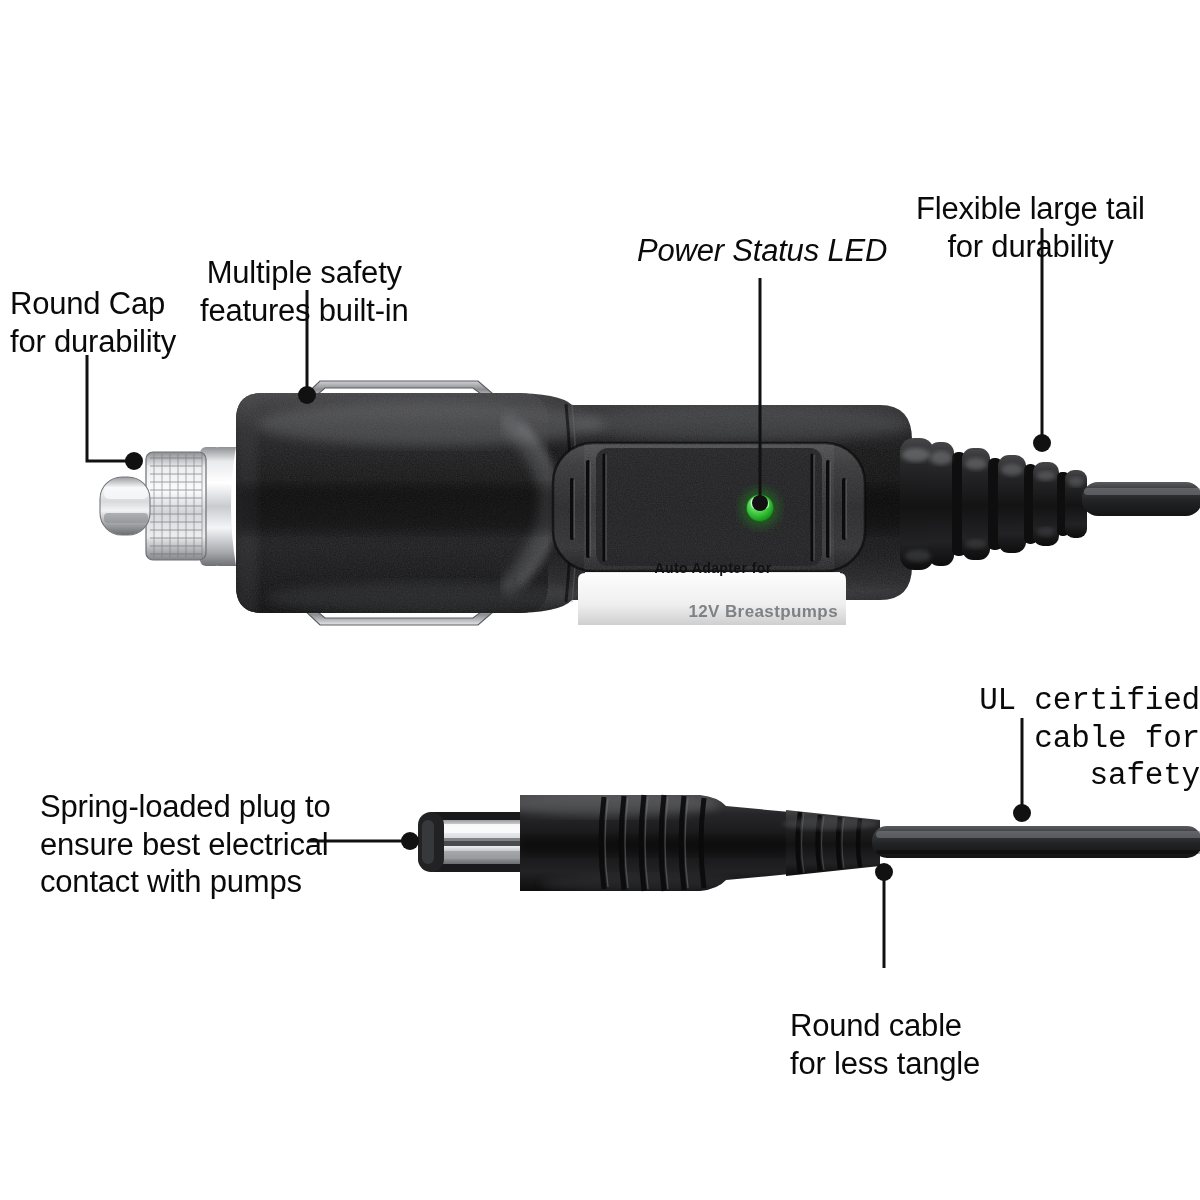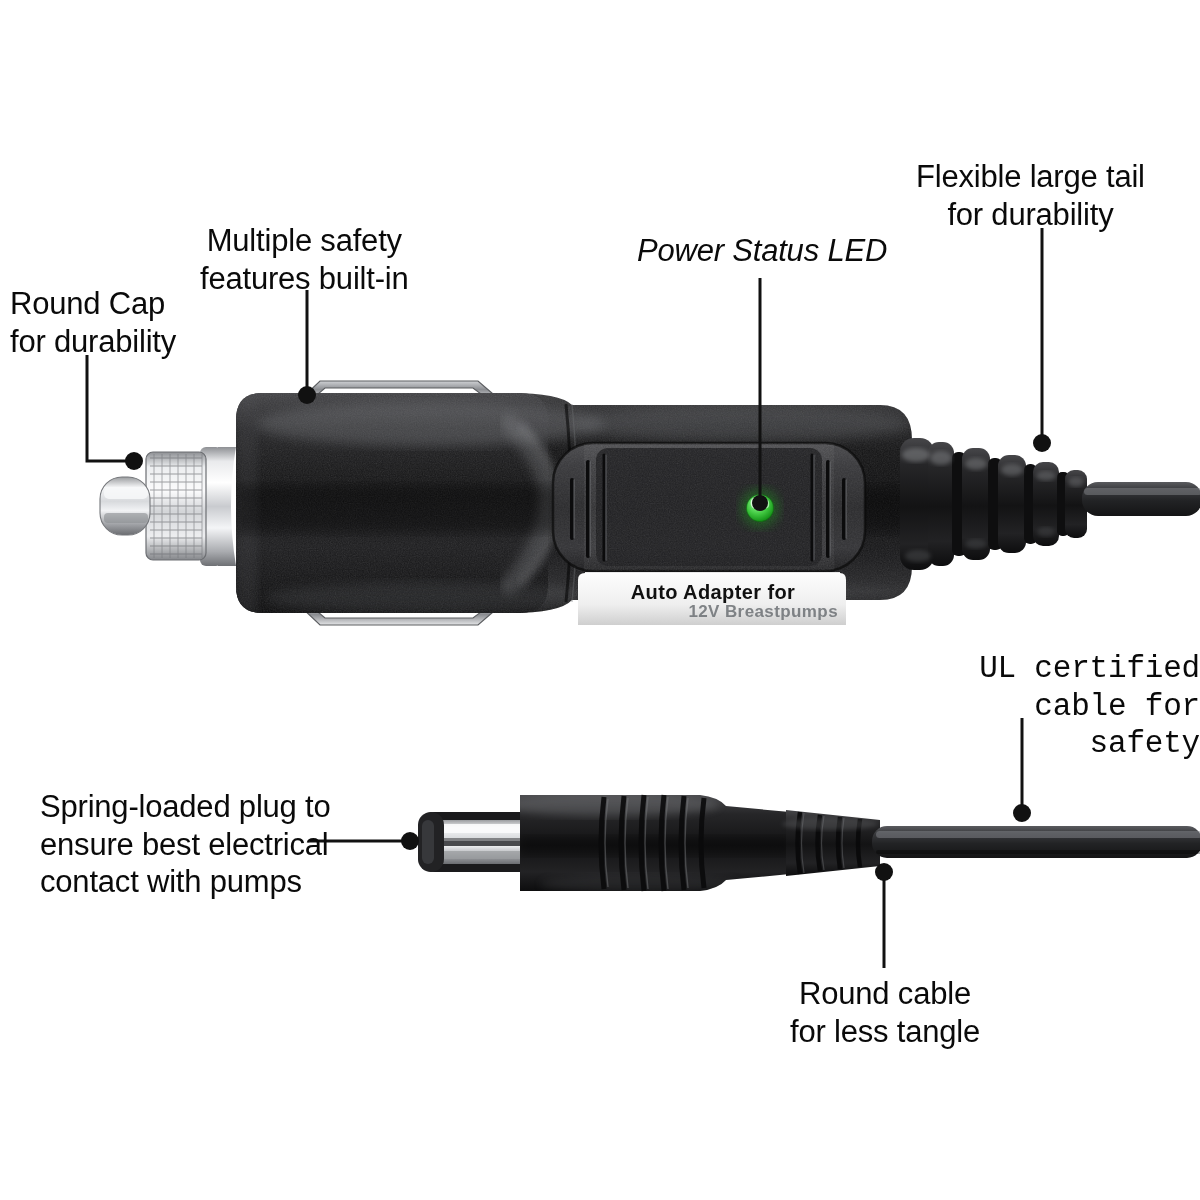--- a/index.html
+++ b/index.html
@@ -25,44 +25,44 @@
   .callout {
     position: absolute;
     color: #0a0a0a;
     font-family: "Liberation Sans", sans-serif;
     font-size: 31px;
     line-height: 1.21;
     letter-spacing: -0.2px;
     white-space: pre-line;
   }
   .callout.left   { text-align: left; }
-  .callout.center { text-align: center; }
+  .callout.center { text-align: center; margin-top: 32px; }
 
   
   #c-metal-cap       { left: 10px;  top: 285px; }
   #c-multi-safety    { left: 200px; top: 222px; text-align: center; }
   #c-power-led       { left: 637px; top: 232px; font-style: italic; }
   #c-flex-tail       { left: 916px; top: 158px; text-align: center; }
   #c-ul-cable        { left: 930px; top: 650px; text-align: right; font-family: Liberation Mono, monospace; }
-  #c-round-cable     { left: 790px; top: 975px; text-align: center; }
+  #c-round-cable     { left: 790px; top: 975px; text-align: left; }
   #c-spring-plug     { left: 8px;   top: 788px; margin-left: 32px; }
 
   
   .prod-label {
     position: absolute;
     text-align: center;
     font-family: "Liberation Sans", sans-serif;
     font-weight: bold;
     color: #111111;
     letter-spacing: 0.4px;
     pointer-events: none;
   }
   #lbl-line1 {
-    left: 588px; top: 581px; width: 250px;
-    font-size: 20px;
+    left: 588px; top: 560px; width: 250px;
+    font-size: 14px;
   }
   #lbl-line2 {
     left: 588px; top: 602px; width: 250px;
     font-size: 17px;
     color: #6d7175;
     opacity: .85;
     text-align: right;
   }
 </style>
 </head>

